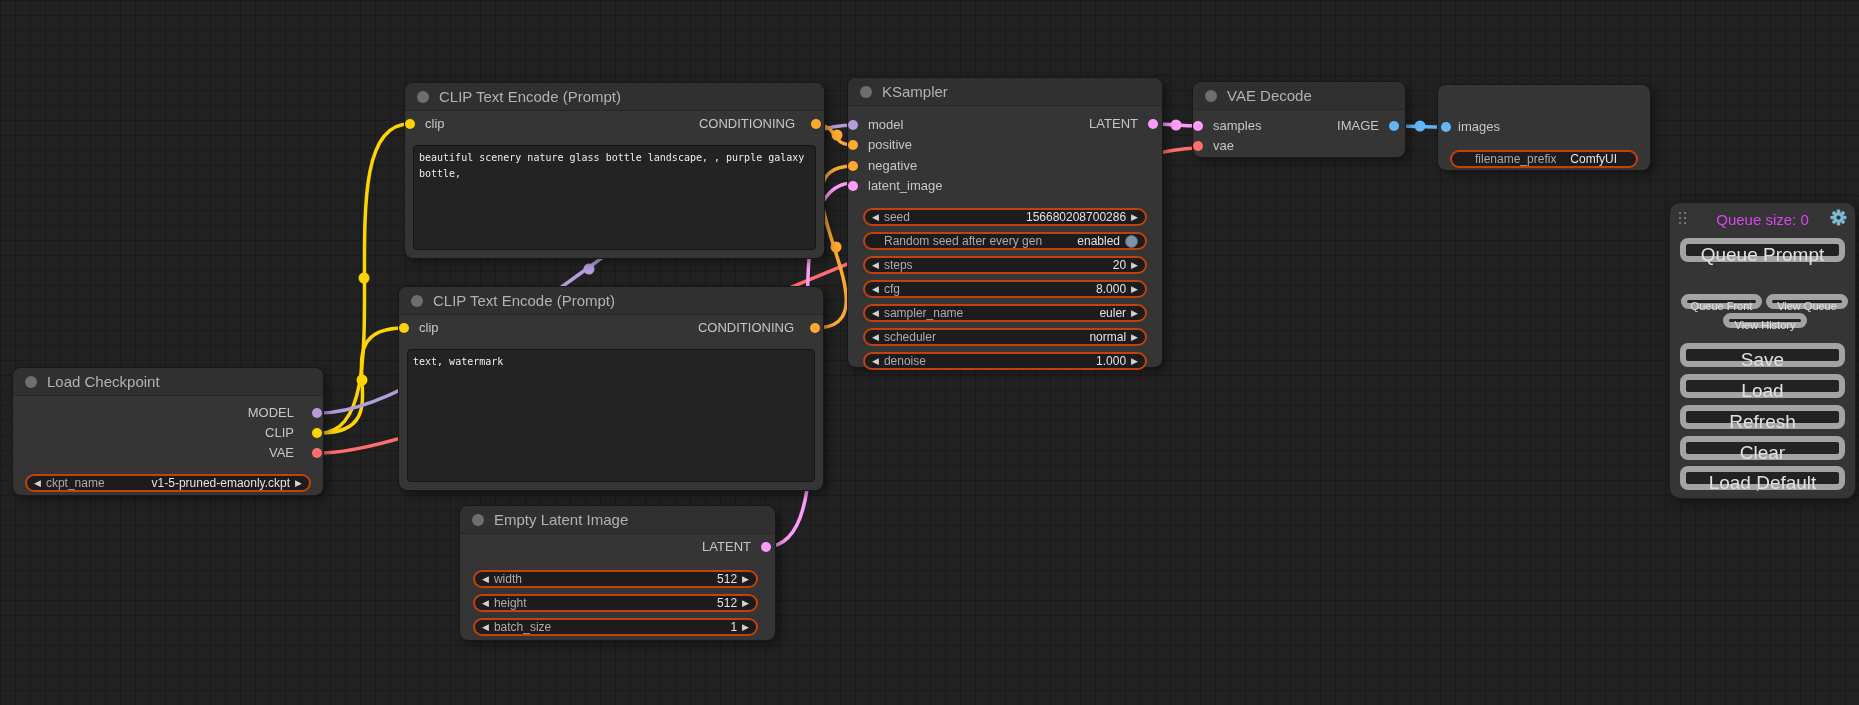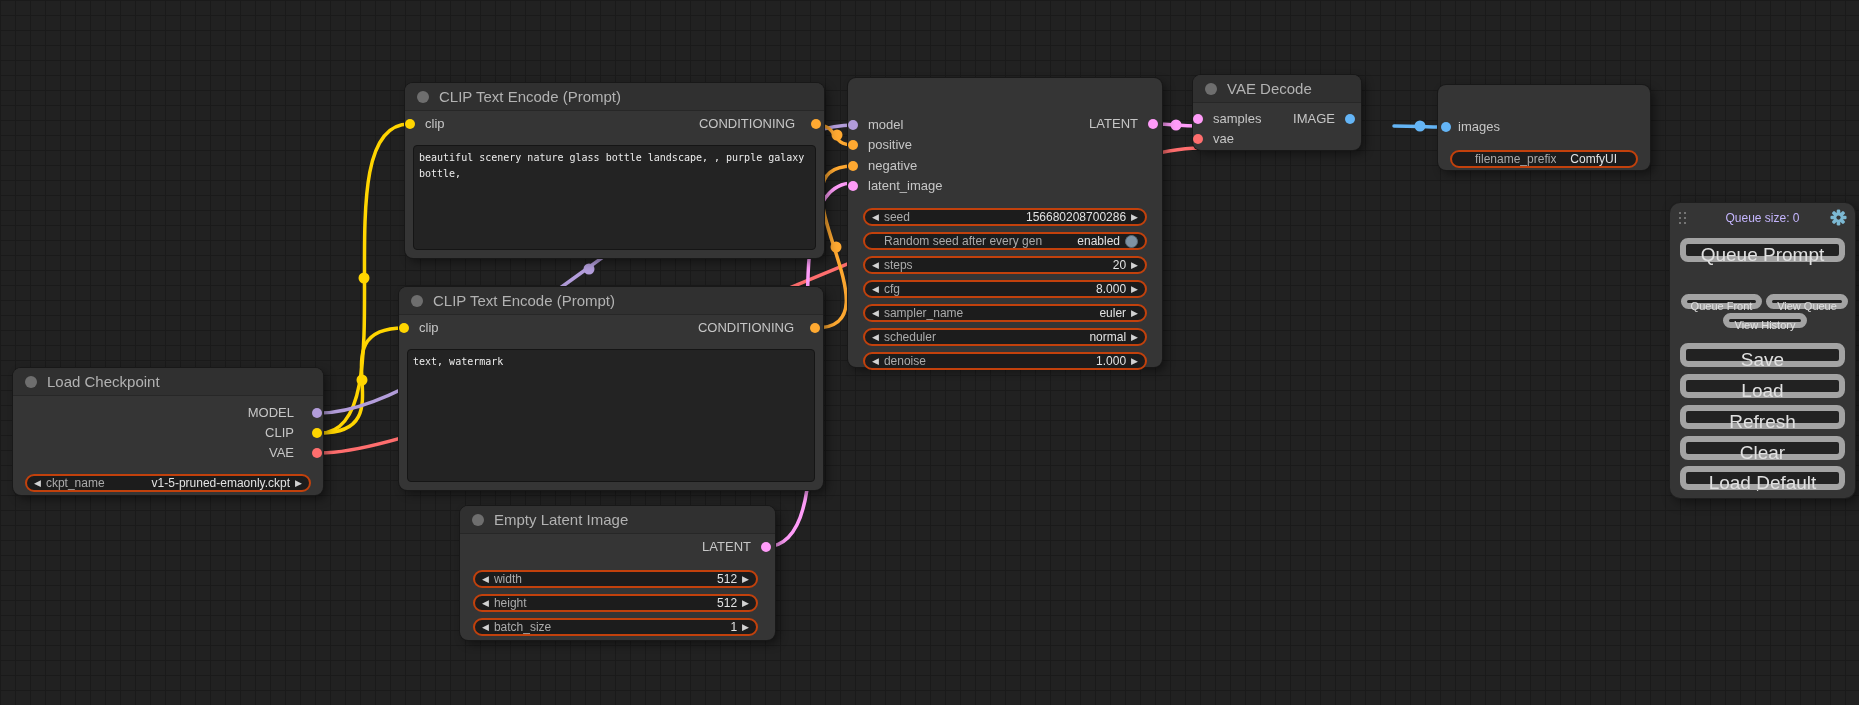--- a/index.html
+++ b/index.html
@@ -27,21 +27,21 @@
     box-sizing:border-box;display:flex;align-items:center;font-size:12px;padding:0 7px;margin-top:10px;}
   .warrow{color:#d2d2d2;font-size:9px;line-height:18px;flex:0 0 auto;}
   .wlabel{color:#ababab;margin-left:5px;overflow:hidden;white-space:nowrap;}
   .wvalue{margin-left:auto;margin-right:5px;color:#e2e2e2;white-space:nowrap;}
   .toggle-dot{flex:0 0 auto;width:13px;height:13px;border-radius:50%;background:#7e93a4;border:1px solid #5a6b77;box-sizing:border-box;}
   .prompt-text{position:absolute;background:#232323;border:1px solid #151515;border-radius:4px;
     color:#ececec;font-family:"DejaVu Sans Mono",monospace;font-size:10px;line-height:1.6;
     padding:4px 5px;box-sizing:border-box;white-space:pre-wrap;word-break:break-word;overflow:hidden;}
   .menu{position:absolute;left:1670px;top:203px;width:185px;height:295px;z-index:3;background:#353535;
     border-radius:10px;box-shadow:0 0 0 1px #1e1e1e,4px 4px 12px rgba(0,0,0,.5);}
-  .menu-title{position:absolute;left:0;right:0;top:8px;text-align:center;color:#c4b5fd;font-size:12px;}
+  .menu-title{position:absolute;left:0;right:0;top:8px;text-align:center;color:#d946ef;font-size:15px;}
   .drag-handle{position:absolute;left:9px;top:9px;display:grid;grid-template-columns:2px 2px;grid-auto-rows:2px;gap:3px;}
   .drag-handle i{width:2px;height:2px;border-radius:50%;background:#8a8a8a;}
   .gear{position:absolute;right:8px;top:6px;width:17px;height:17px;}
   .btn{position:absolute;left:10px;width:165px;background:#222;border:6px solid #a3a3a3;border-radius:8px;
     box-sizing:border-box;color:#e0e0e0;text-align:center;cursor:pointer;}
   .btn.big{height:24px;font-size:19px;line-height:21px;}
   .btn.small{height:15px;font-size:11px;line-height:13px;border-radius:9px;}
   .extra-row{position:absolute;left:0;right:0;top:271px;height:17px;display:flex;align-items:center;justify-content:center;gap:7px;color:#d0d0d0;font-size:14px;}
   .checkbox{width:13px;height:13px;background:#ffffff;border:1px solid #9a9a9a;border-radius:2px;box-sizing:border-box;}
 </style>
@@ -102,20 +102,24 @@
     <div class="node-title">
       <span class="title-dot"></span>
       <span>CLIP Text Encode (Prompt)</span>
     </div>
     <div class="slot in" style="top:31px;"><span class="dot in c-clip" style="left:0px;"></span><span>clip</span></div>
     <div class="slot out" style="top:31px;"><span>CONDITIONING</span><span class="dot out c-cond" style="right:3px;"></span></div>
     <div class="prompt-text" style="left:8px;top:62px;width:408px;height:133px;">text, watermark</div>
   </div>
 
   <div class="node" style="left:848px;top:78px;width:314px;height:289px;">
+    <div class="node-title">
+      <span class="title-dot"></span>
+      <span>KSampler</span>
+    </div>
     <div class="slot in" style="top:37px;"><span class="dot in c-model" style="left:0px;"></span><span>model</span></div>
     <div class="slot in" style="top:57px;"><span class="dot in c-cond" style="left:0px;"></span><span>positive</span></div>
     <div class="slot in" style="top:78px;"><span class="dot in c-cond" style="left:0px;"></span><span>negative</span></div>
     <div class="slot in" style="top:98px;"><span class="dot in c-latent" style="left:0px;"></span><span>latent_image</span></div>
     <div class="slot out" style="top:36px;padding-right:24px;"><span>LATENT</span><span class="dot out c-latent" style="right:4px;"></span></div>
 
     <div class="widget" style="left:15px;top:120px;width:284px;">
       <span class="warrow">◀</span>
       <span class="wlabel">seed</span>
       <span class="wvalue">156680208700286</span>
@@ -177,21 +181,21 @@
       <span class="warrow">▶</span>
     </div>
     <div class="widget" style="left:13px;top:102px;width:285px;">
       <span class="warrow">◀</span>
       <span class="wlabel">batch_size</span>
       <span class="wvalue">1</span>
       <span class="warrow">▶</span>
     </div>
   </div>
 
-  <div class="node" style="left:1193px;top:75px;width:168px;height:75px;">
+  <div class="node" style="left:1193px;top:82px;width:212px;height:75px;">
     <div class="node-title">
       <span class="title-dot"></span>
       <span>VAE Decode</span>
     </div>
     <div class="slot in" style="top:34px;"><span class="dot in c-latent" style="left:0px;"></span><span>samples</span></div>
     <div class="slot in" style="top:54px;"><span class="dot in c-vae" style="left:0px;"></span><span>vae</span></div>
     <div class="slot out" style="top:34px;padding-right:26px;"><span>IMAGE</span><span class="dot out c-image" style="right:6px;"></span></div>
   </div>
 
   <div class="node" style="left:1438px;top:85px;width:212px;height:85px;">

